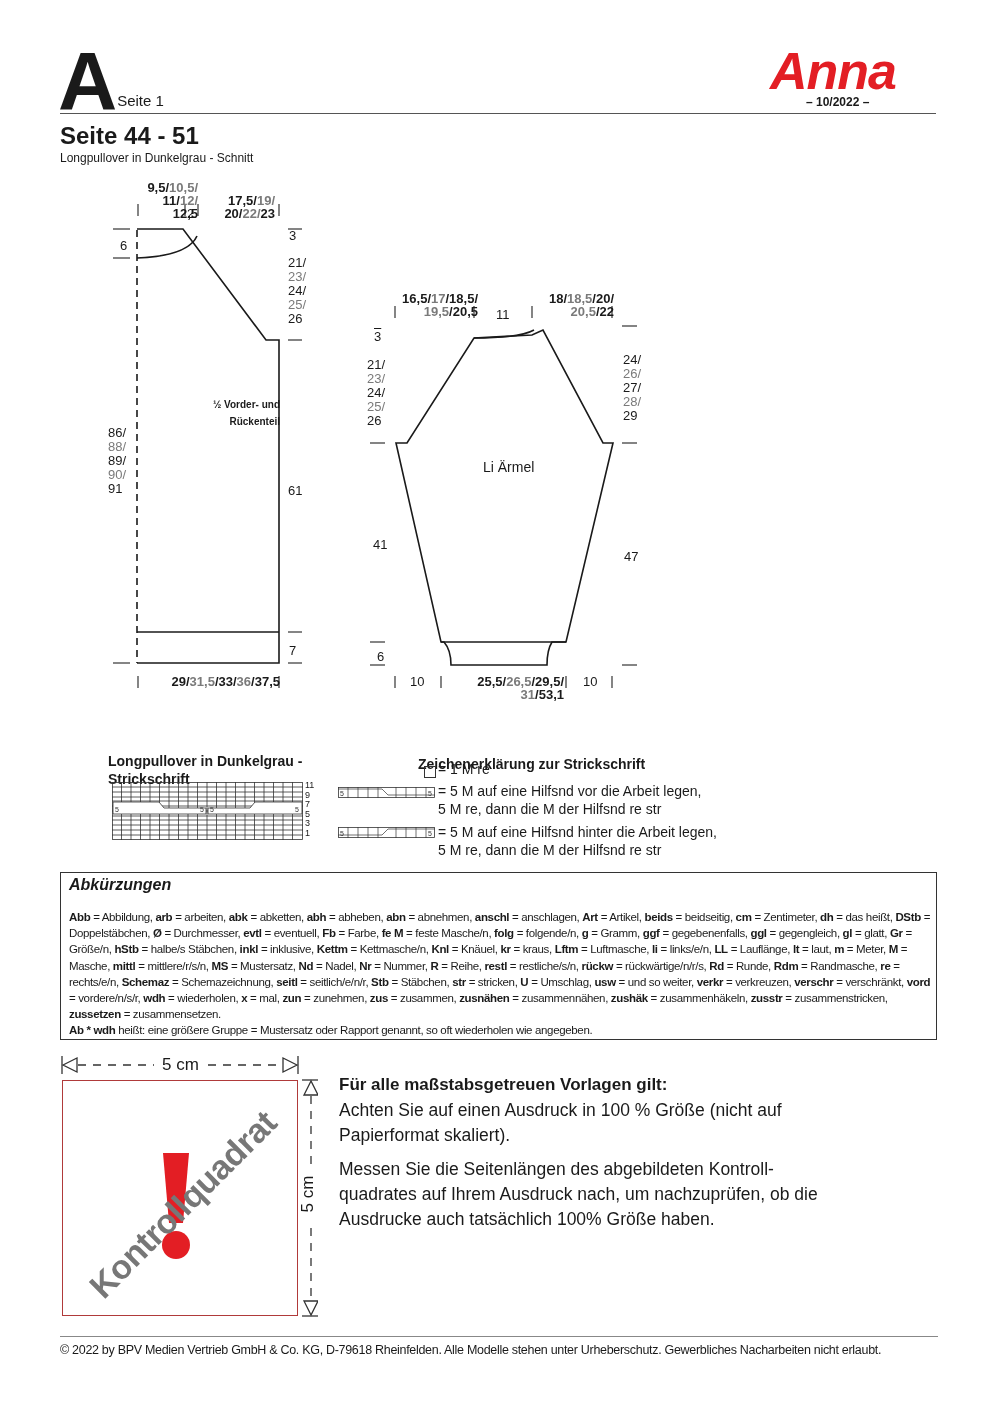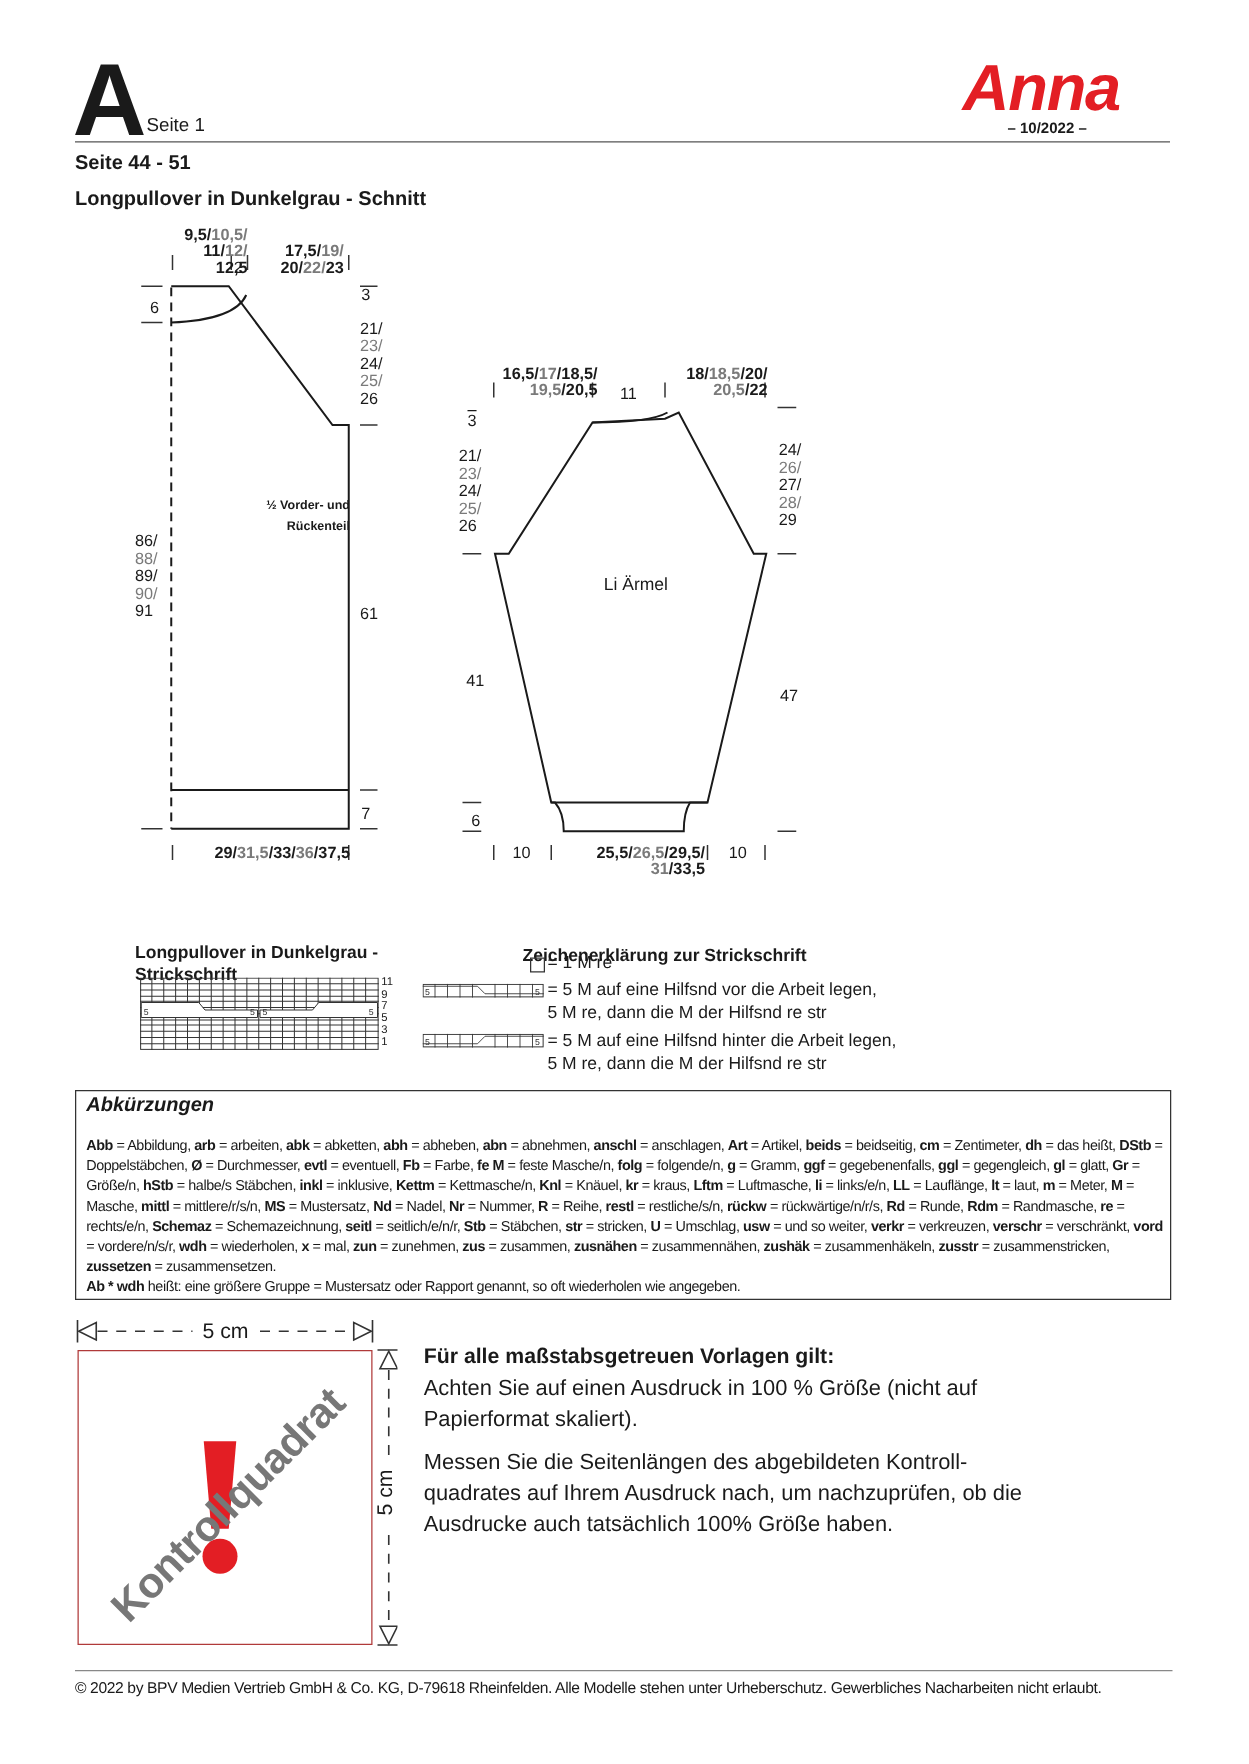--- a/index.html
+++ b/index.html
@@ -7,22 +7,22 @@
          font-family: "Liberation Sans", sans-serif; color: #1a1a1a; }
   .abs { position: absolute; }
   .gray { color: #7a7a7a; }
 
   
   #big-a { left: 58px; top: 46px; font-size: 82px; font-weight: 900; line-height: 70px; letter-spacing: -2px; }
   #seite-label { left: 108px; top: 92px; font-size: 15px; }
   #brand { left: 770px; top: 44px; font-size: 52px; font-weight: 700; font-style: italic; color: #e31e24; line-height: 54px; letter-spacing: -1px; }
   #issue { left: 806px; top: 95px; font-size: 12px; font-weight: 700; }
   #hr-top { left: 60px; top: 113px; width: 876px; height: 1px; background: #555; }
-  #page-range { left: 60px; top: 122px; font-size: 16px; font-weight: 700; }
-  #schnitt-title { left: 60px; top: 151px; font-size: 16px; font-weight: 700; }
+  #page-range { left: 60px; top: 122px; font-size: 24px; font-weight: 700; }
+  #schnitt-title { left: 60px; top: 151px; font-size: 12px; font-weight: 400; }
 
   .lbl { position: absolute; font-size: 13px; line-height: 13px; white-space: nowrap; }
   .lblc { text-align: right; font-weight: bold; }
 
   
   #chart-title { left: 108px; top: 736px; font-size: 14px; font-weight: 700; line-height: 18px; margin-top: 16px; }
   #legend-title { left: 418px; top: 756px; font-size: 14px; font-weight: 700; }
   .legend-row { position: absolute; font-size: 14px; line-height: 18px; }
 
   
@@ -141,21 +141,21 @@
   <span>24/</span><br><span class="gray">26/</span><br><span>27/</span><br><span class="gray">28/</span><br><span>29</span>
 </div>
 <div class="lbl" style="left:483px;top:461px;font-size:14px">Li Ärmel</div>
 <div class="lbl" style="left:373px;top:538px">41</div>
 <div class="lbl" style="left:624px;top:550px">47</div>
 <div class="lbl" style="left:377px;top:650px">6</div>
 <div class="lbl" style="left:410px;top:675px">10</div>
 <div class="lbl" style="left:583px;top:675px">10</div>
 <div class="lbl lblc" style="left:448px;top:675px;width:116px">
   <span>25,5/</span><span class="gray">26,5</span><span>/29,5/</span><br>
-  <span class="gray">31</span><span>/33,5</span>
+  <span class="gray">31</span><span>/53,1</span>
 </div>
 
 <div class="abs" id="chart-title">
   <span>Longpullover in Dunkelgrau -</span><br><span>Strickschrift</span>
 </div>
 <svg class="abs" style="left:112px;top:782px" width="205" height="60">
   <g stroke="#333" stroke-width="0.8" fill="none">
     <rect x="0.5" y="0.5" width="190" height="57"></rect>
     <line x1="9.5" y1="0" x2="9.5" y2="58"></line>
       <line x1="19" y1="0" x2="19" y2="58"></line>

